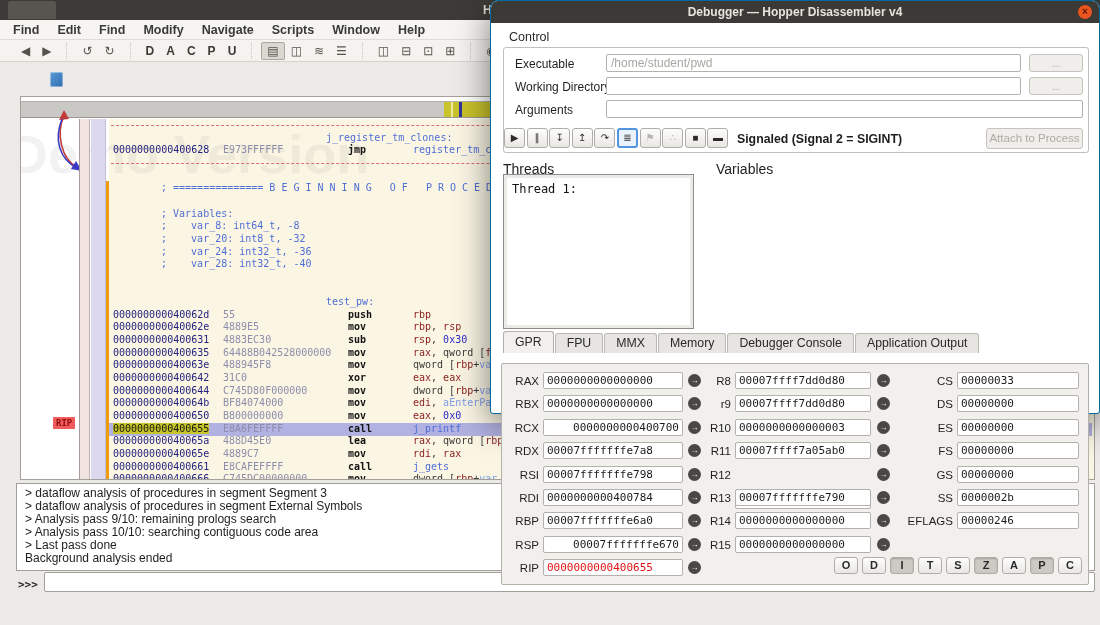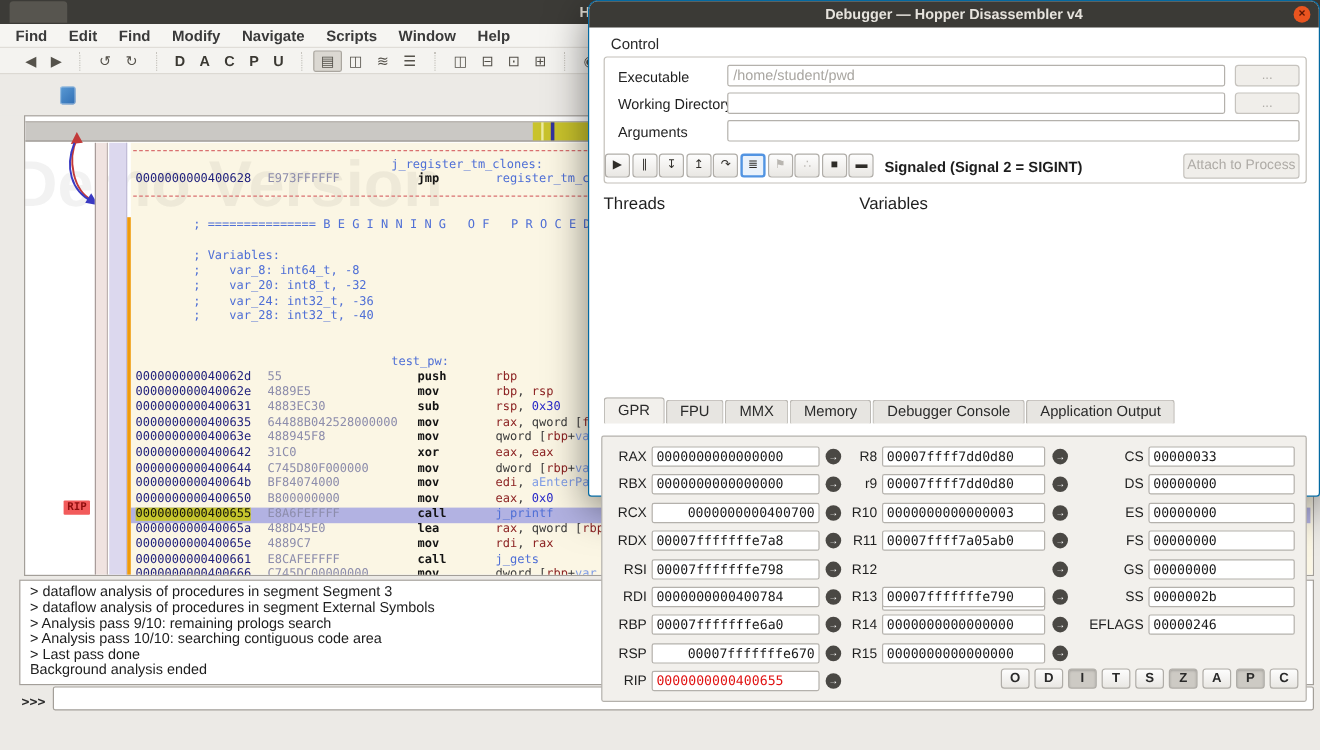--- a/index.html
+++ b/index.html
@@ -225,20 +225,23 @@
     </div>
     <div class="ctl-label">Control</div>
     <div class="groupbox"></div>
     <div id="ctl-rows"></div>
     <div id="dbg-buttons"></div>
     <div class="dbg-status">Signaled (Signal 2 = SIGINT)</div>
     <div class="attach-btn">Attach to Process</div>
 
     <div class="list-label" style="left:12px;top:160px;">Threads</div>
     <div class="list-label" style="left:225px;top:160px;">Variables</div>
+    <div class="list-box" style="left:12px;width:191px;" id="threads-box">
+        <div class="list-line">Thread 1:</div>
+      </div>
 
     <div class="tabs" id="dbg-tabs">
         <div class="tab active">GPR</div>
         <div class="tab">FPU</div>
         <div class="tab">MMX</div>
         <div class="tab">Memory</div>
         <div class="tab">Debugger Console</div>
         <div class="tab">Application Output</div>
       </div>
     <div class="regpanel"></div>

